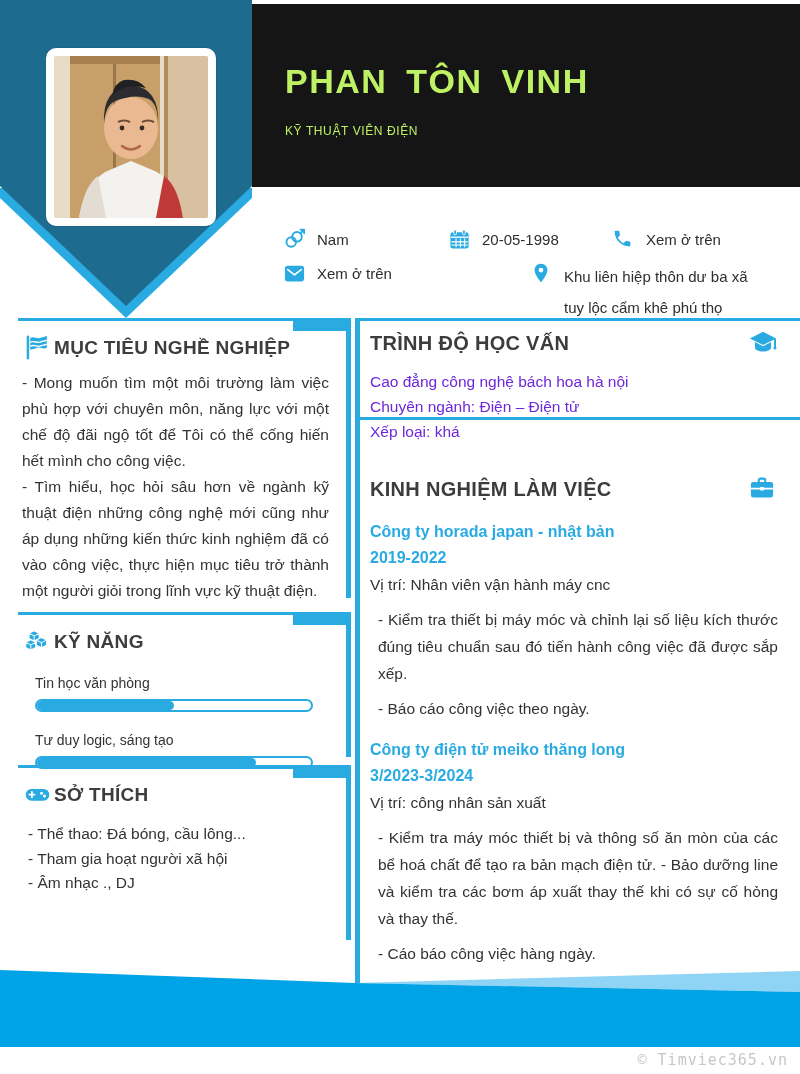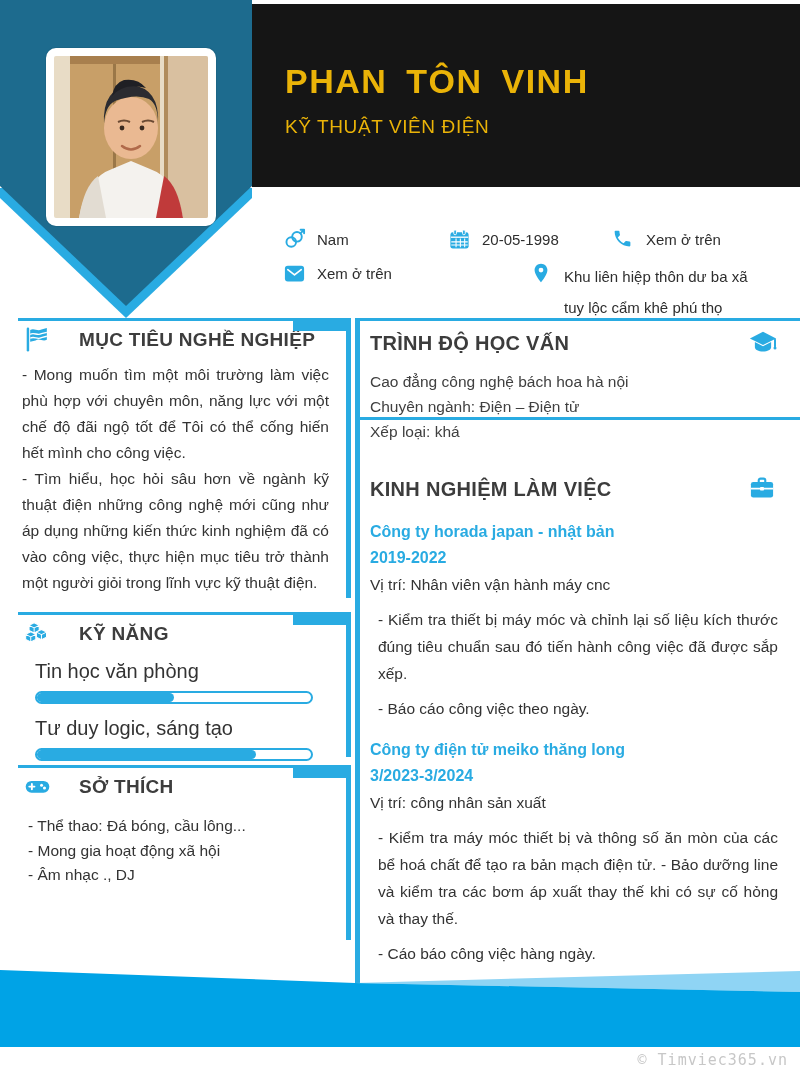--- a/index.html
+++ b/index.html
@@ -12,65 +12,65 @@
 
   
   .pennant { position:absolute; left:0; top:0; width:252px; height:320px; }
   .photo-frame {
     position:absolute; left:46px; top:48px; width:154px; height:162px;
     background:#fff; border:8px solid #fff; border-radius:10px; overflow:hidden;
     box-shadow:0 0 0 1px rgba(0,0,0,.05);
   }
   .header-dark {
     position:absolute; left:252px; top:4px; right:0; height:183px;
-    background:var(--header-bg,#151515); color:#eab308;
+    background:var(--header-bg,#151515); color:#bef264;
     box-sizing:border-box; padding:58px 10px 0 33px;
   }
   .name { font-size:34px; font-weight:700; letter-spacing:1.5px; word-spacing:8px; }
-  .role { margin-top:15px; font-size:19px; letter-spacing:.6px; }
+  .role { margin-top:23px; font-size:12px; letter-spacing:.6px; }
 
   
   .contact-item {
     position:absolute; display:flex; align-items:center; gap:11px;
     font-size:15px; color:#2e2e2e; height:24px;
   }
   .contact-item.multiline { align-items:flex-start; height:auto; }
   .contact-item .cicon { width:23px; height:23px; color:var(--accent,#29abe2); flex:none; }
   .addr-lines { line-height:31px; }
 
   
   .lsec { position:absolute; left:18px; width:333px; box-sizing:border-box; }
   .lsec .topline { position:absolute; left:0; right:0; top:0; height:3px; background:var(--accent,#29abe2); }
   .lsec .tab     { position:absolute; right:0; top:3px; width:58px; height:10px; background:var(--accent,#29abe2); }
   .lsec .vline   { position:absolute; right:0; top:0; bottom:0; width:5px; background:var(--accent,#29abe2); }
-  .sec-head { display:flex; align-items:center; gap:28px; padding:8px 0 0 6px;text-align:right; }
+  .sec-head { display:flex; align-items:center; gap:3px; padding:16px 0 0 6px;text-align:right; }
   .sec-head .sicon { width:27px; height:27px; color:var(--accent,#29abe2); flex:none; }
   .sec-title { font-size:19px; font-weight:700; color:#3d3d3d; letter-spacing:.3px; }
 
   .obj-body { padding:9px 22px 0 4px; text-align:justify; font-size:15.5px; line-height:26px; color:#333; }
   .obj-body p { margin:0; }
 
-  .skill-label { margin:13px 0 0 17px; font-size:20px; color:#333; }
+  .skill-label { margin:20px 0 0 17px; font-size:14px; color:#333; }
   .skill-bar {
     box-sizing:border-box; width:278px; height:13px; margin:8px 0 0 17px;
     border:2px solid var(--accent,#29abe2); border-radius:8px; background:#fff;
   }
   .skill-fill { height:100%; border-radius:7px; background:var(--accent,#29abe2); }
 
   .hobby-list { padding:14px 10px 0 10px; font-size:15.5px; line-height:24.5px; color:#333; }
 
   
   .col-divider { position:absolute; left:355px; top:318px; width:5px; height:665px; background:var(--accent,#29abe2); }
   .rsec { position:absolute; left:360px; right:0; box-sizing:border-box; padding-left:10px; }
   .rsec.edu { top:318px; height:102px; border-top:3px solid var(--accent,#29abe2); border-bottom:3px solid var(--accent,#29abe2); }
   .rsec.exp { top:467px; }
   .rsec-head { display:flex; justify-content:space-between; align-items:center; padding:7px 22px 0 0; }
   .rsec-title { font-size:20px; font-weight:700; color:#3c3c3c; letter-spacing:.3px; }
   .rsec-head .sicon { width:30px; height:30px; color:var(--accent,#29abe2); flex:none; }
-  .edu-lines { margin-top:11px; font-size:15.5px; line-height:25px; color:#404040; padding-right:20px; }
+  .edu-lines { margin-top:11px; font-size:15.5px; line-height:25px; color:#6d28d9; padding-right:20px; }
   .job { margin-top:15px; padding-right:14px; }
   .job .company, .job .period { color:var(--accent,#29abe2); font-weight:700; font-size:16px; line-height:26px; }
   .job .position { font-size:15.5px; color:#333; line-height:27px; }
   .job p.detail { margin:8px; font-size:15.5px; color:#333; line-height:27px; text-align:justify; }
 
   
   .footer-svg { position:absolute; left:0; top:965px; width:800px; height:85px; }
   .watermark {
     position:absolute; right:12px; top:1051px;
     font-family:"DejaVu Sans Mono", monospace; font-size:15px; letter-spacing:1px;
@@ -227,21 +227,21 @@
           <rect x="1.5" y="7" width="21" height="10.5" rx="5.2" fill="currentColor"></rect>
           <path d="M7 9.8 v4.6 M4.7 12.1 h4.6" stroke="#fff" stroke-width="1.7" stroke-linecap="round"></path>
           <circle cx="15.6" cy="10.9" r="1.35" fill="#fff"></circle>
           <circle cx="18.2" cy="13.4" r="1.35" fill="#fff"></circle>
         </svg>
       </span>
       <span class="sec-title">SỞ THÍCH</span>
     </div>
     <div class="hobby-list">
       <div>- Thể thao: Đá bóng, cầu lông...</div>
-      <div>- Mong gia hoạt động xã hội</div>
+      <div>- Tham gia hoạt người xã hội</div>
       <div>- Âm nhạc ., DJ</div>
     </div>
   </div>
 
   <div class="col-divider"></div>
 
   <div class="rsec edu">
     <div class="rsec-head">
       <span class="rsec-title">TRÌNH ĐỘ HỌC VẤN</span>
       <span class="sicon">

